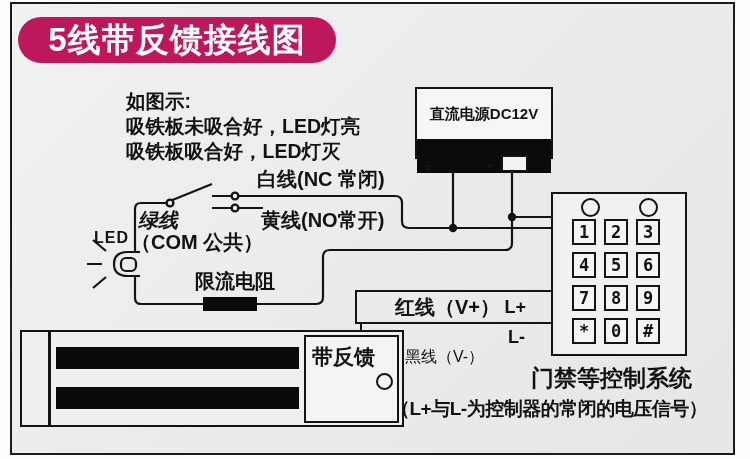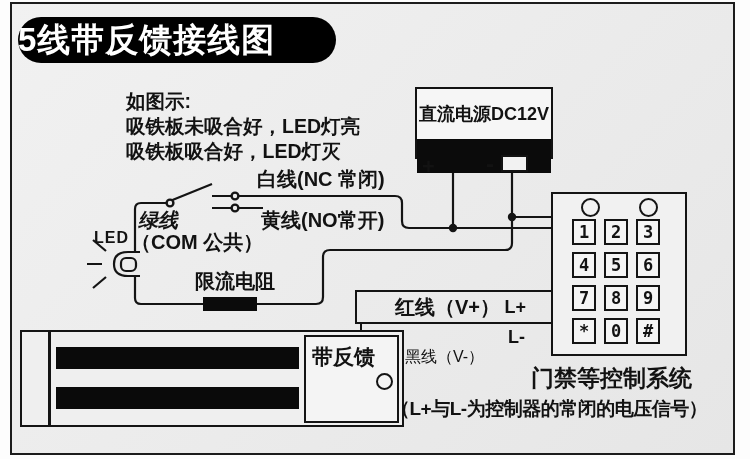--- a/index.html
+++ b/index.html
@@ -9,28 +9,28 @@
     font-family:"Liberation Sans","DejaVu Sans",sans-serif;
     color:#121212;
   }
   .frame{
     position:absolute;left:10px;top:2px;width:721px;height:449px;
     border:2px solid #1c1c1c;background:linear-gradient(135deg,#f1f1f1,#e6e6e6);
   }
   .lbl{position:absolute;font-weight:bold;white-space:nowrap;line-height:1.1;}
   .title-pill{
     position:absolute;left:18px;top:17px;width:318px;height:46px;
-    background:#000000;border-radius:23px;color:#ffffff;
-    display:flex;align-items:center;justify-content:flex-start;
+    background:#be185d;border-radius:23px;color:#ffffff;
+    display:flex;align-items:center;justify-content:center;
     font-size:33px;font-weight:bold;letter-spacing:1px;white-space:nowrap;
   }
   .note{position:absolute;left:126px;top:89px;font-size:19.5px;font-weight:bold;line-height:25px;white-space:nowrap;}
   
   .psu{position:absolute;left:415px;top:87px;width:134px;height:68px;border:2px solid #121212;background:#f6f6f6;}
-  .psu-label{height:50px;display:flex;align-items:center;justify-content:center;font-size:18px;font-weight:bold;white-space:nowrap;}
+  .psu-label{height:50px;display:flex;align-items:center;justify-content:center;font-size:15px;font-weight:bold;white-space:nowrap;}
   .psu-black{height:34px;background:#0b0b0b;}
   .tab-pos{position:absolute;left:441px;top:155px;width:23px;height:15px;background:#0b0b0b;}
   .tab-neg{position:absolute;left:501px;top:155px;width:23px;height:13px;background:#f2f2f2;border:2px solid #121212;}
   
   .keypad{position:absolute;left:551px;top:192px;width:132px;height:160px;border:2.5px solid #141414;background:#f1f1f1;}
   .kp-circle{position:absolute;width:15px;height:15px;border:2.5px solid #141414;border-radius:50%;background:#f1f1f1;}
   .kp-grid{position:absolute;left:19px;top:25px;display:grid;grid-template-columns:repeat(3,24px);grid-auto-rows:26px;column-gap:8px;row-gap:7px;}
   .kp-key{
     border:2px solid #141414;background:#f5f5f5;
     display:flex;align-items:center;justify-content:center;

